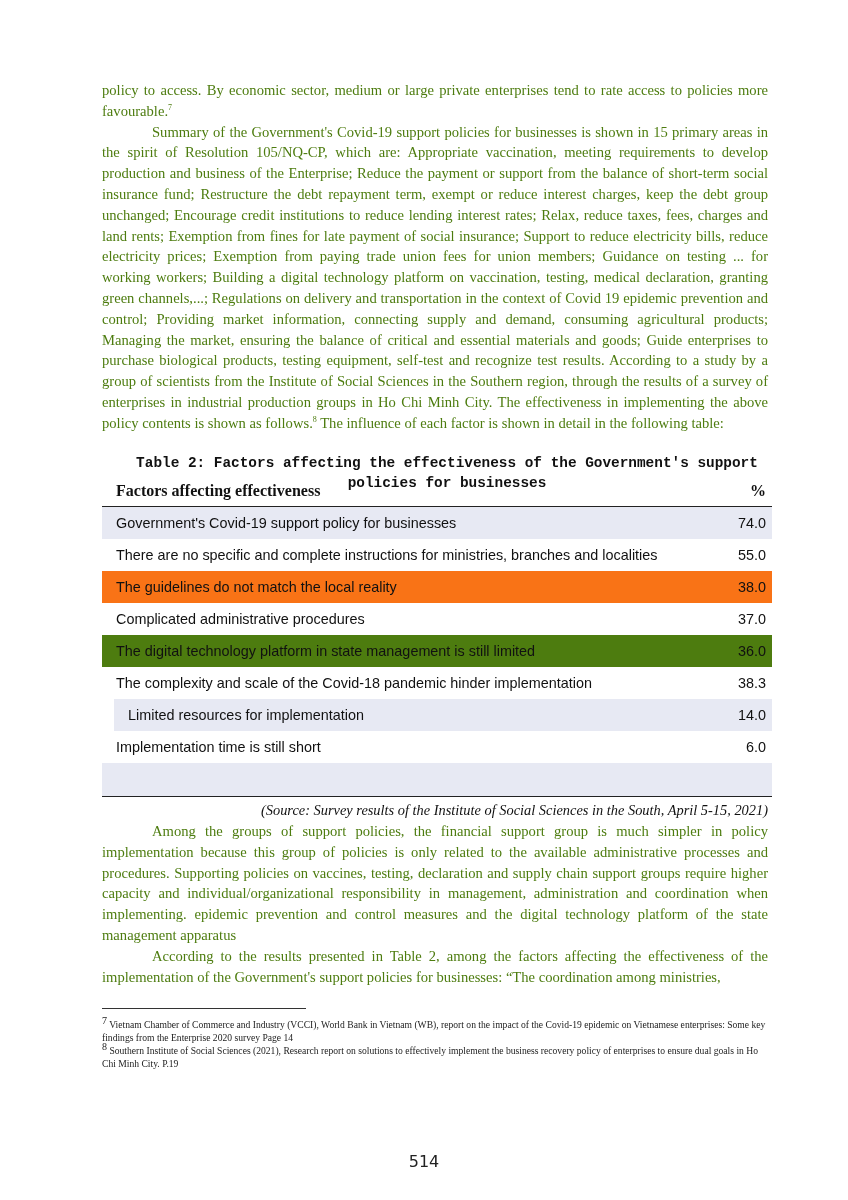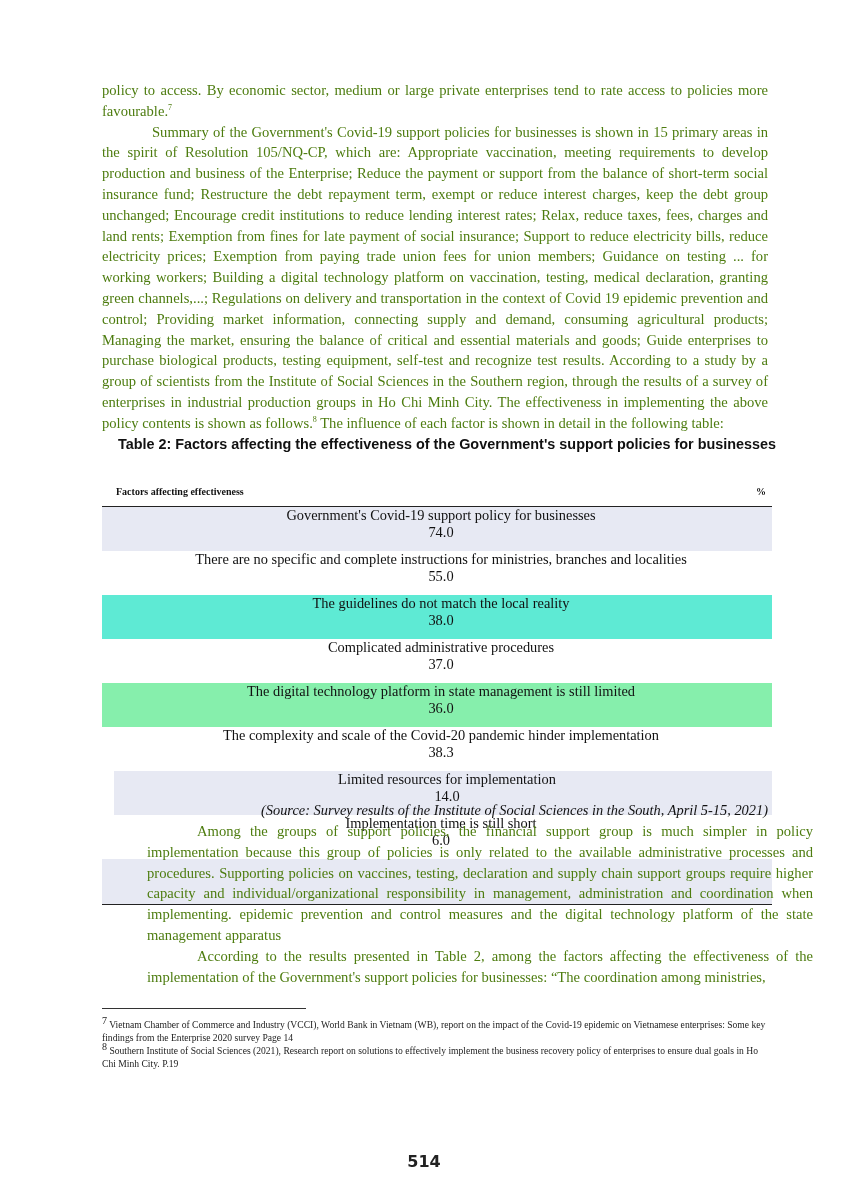--- a/index.html
+++ b/index.html
@@ -7,52 +7,52 @@
   .page { position: absolute; left: 0; top: 0; width: 848px; height: 1200px; }
   .text-block {
     position: absolute; left: 102px; width: 666px;
     font-family: "Liberation Serif", serif; font-size: 14.6px; line-height: 20.8px;
     color: #4d7c0f; text-align: justify;
   }
   .para { margin: 0; }
   .indent { text-indent: 50px; }
   sup { font-size: 8px; line-height: 0; vertical-align: super; }
   .table-title {
-    position: absolute; left: 102px; width: 690px; top: 434px;
-    font-family: Liberation Sans, sans-serif; font-weight: bold; font-size: 14.4px;
+    position: absolute; left: 102px; width: 690px; top: 453px;
+    font-family: Liberation Mono, monospace; font-weight: bold; font-size: 14.4px;
     text-align: center; color: #111; line-height: 20px;
   }
   .table-wrap { position: absolute; left: 102px; top: 476px; width: 670px; }
   .t-head {
     height: 30px; display: flex; align-items: center; justify-content: space-between;
     padding: 0 6px 0 14px; font-family: "Liberation Serif", serif; font-weight: bold;
-    font-size: 10px; color: #111; border-bottom: 1.5px solid #222;
+    font-size: 16px; color: #111; border-bottom: 1.5px solid #222;
   }
   .t-row {
     height: 32px; display: flex; align-items: center; justify-content: space-between;
-    padding: 0 6px 12px 14px; font-family: Liberation Serif, serif; font-size: 14.4px; color: #111; flex-direction: column;
+    padding: 0 6px 0 14px; font-family: Liberation Sans, sans-serif; font-size: 14.4px; color: #111;
   }
   .t-row.shade { background: #e7e9f3; }
   .t-row.empty { height: 33px; }
   .t-bottom { border-top: 1.5px solid #222; }
   .source {
     position: absolute; left: 102px; width: 666px; top: 800px;
     font-family: "Liberation Serif", serif; font-style: italic; font-size: 14.4px;
     text-align: right; color: #111; line-height: 20px;
   }
   .fn-rule { position: absolute; left: 102px; top: 1008px; width: 204px; border-top: 1px solid #333; }
   .footnotes {
     position: absolute; left: 102px; top: 1018px; width: 666px;
     font-family: "Liberation Serif", serif; font-size: 9.6px; line-height: 13px; color: #222;
   }
   .footnotes p { margin: 0; }
   .footnotes sup { font-size: 10px; vertical-align: super; }
   .page-number {
     position: absolute; left: 0; width: 848px; top: 1152px; text-align: center;
-    font-family: "DejaVu Sans", sans-serif; font-size: 16px; color: #222; font-weight: bold;
+    font-family: "DejaVu Sans", sans-serif; font-size: 16px; color: #222;
   }
 </style>
 </head>
 <body>
 
 <div class="page">
 
   <div class="text-block" style="top: 80px;">
     <p class="para"><span>policy to access. By economic sector, medium or large private enterprises tend to rate access to policies more favourable.</span><sup>7</sup></p>
     <p class="para indent"><span>Summary of the Government's Covid-19 support policies for businesses is shown in 15 primary areas in the spirit of Resolution 105/NQ-CP, which are: Appropriate vaccination, meeting requirements to develop production and business of the Enterprise; Reduce the payment or support from the balance of short-term social insurance fund; Restructure the debt repayment term, exempt or reduce interest charges, keep the debt group unchanged; Encourage credit institutions to reduce lending interest rates; Relax, reduce taxes, fees, charges and land rents; Exemption from fines for late payment of social insurance; Support to reduce electricity bills, reduce electricity prices; Exemption from paying trade union fees for union members; Guidance on testing ... for working workers; Building a digital technology platform on vaccination, testing, medical declaration, granting green channels,...; Regulations on delivery and transportation in the context of Covid 19 epidemic prevention and control; Providing market information, connecting supply and demand, consuming agricultural products; Managing the market, ensuring the balance of critical and essential materials and goods; Guide enterprises to purchase biological products, testing equipment, self-test and recognize test results. According to a study by a group of scientists from the Institute of Social Sciences in the Southern region, through the results of a survey of enterprises in industrial production groups in Ho Chi Minh City. The effectiveness in implementing the above policy contents is shown as follows.</span><sup>8</sup><span> The influence of each factor is shown in detail in the following table:</span></p>
@@ -66,51 +66,51 @@
       <span>%</span>
     </div>
     <div class="t-row shade" style="background: rgb(231, 233, 243);">
       <span>Government's Covid-19 support policy for businesses</span>
       <span>74.0</span>
     </div>
     <div class="t-row">
       <span>There are no specific and complete instructions for ministries, branches and localities</span>
       <span>55.0</span>
     </div>
-    <div class="t-row shade" style="background: #5eead4;">
+    <div class="t-row shade" style="background: #f97316;">
       <span>The guidelines do not match the local reality</span>
       <span>38.0</span>
     </div>
     <div class="t-row">
       <span>Complicated administrative procedures</span>
       <span>37.0</span>
     </div>
-    <div class="t-row shade" style="background: #86efac;">
+    <div class="t-row shade" style="background: #4d7c0f;">
       <span>The digital technology platform in state management is still limited</span>
       <span>36.0</span>
     </div>
     <div class="t-row">
-      <span>The complexity and scale of the Covid-20 pandemic hinder implementation</span>
+      <span>The complexity and scale of the Covid-18 pandemic hinder implementation</span>
       <span>38.3</span>
     </div>
     <div class="t-row shade" style="background: rgb(231, 233, 243); margin-left: 12px;">
       <span>Limited resources for implementation</span>
       <span>14.0</span>
     </div>
     <div class="t-row">
       <span>Implementation time is still short</span>
       <span>6.0</span>
     </div>
     <div class="t-row shade empty" style="background: rgb(231, 233, 243);"></div>
     <div class="t-bottom"></div>
   </div>
 
   <div class="source">(Source: Survey results of the Institute of Social Sciences in the South, April 5-15, 2021)</div>
 
-  <div class="text-block" style="top: 821px; margin-left: 45px;">
+  <div class="text-block" style="top: 821px;">
     <p class="para indent">Among the groups of support policies, the financial support group is much simpler in policy implementation because this group of policies is only related to the available administrative processes and procedures. Supporting policies on vaccines, testing, declaration and supply chain support groups require higher capacity and individual/organizational responsibility in management, administration and coordination when implementing. epidemic prevention and control measures and the digital technology platform of the state management apparatus</p>
     <p class="para indent">According to the results presented in Table 2, among the factors affecting the effectiveness of the implementation of the Government's support policies for businesses: “The coordination among ministries,</p>
   </div>
 
   <div class="fn-rule"></div>
 
   <div class="footnotes">
     <p><sup>7</sup> <span>Vietnam Chamber of Commerce and Industry (VCCI), World Bank in Vietnam (WB), report on the impact of the Covid-19 epidemic on Vietnamese enterprises: Some key findings from the Enterprise 2020 survey Page 14</span></p>
     <p><sup>8</sup> <span>Southern Institute of Social Sciences (2021), Research report on solutions to effectively implement the business recovery policy of enterprises to ensure dual goals in Ho Chi Minh City. P.19</span></p>
   </div>

